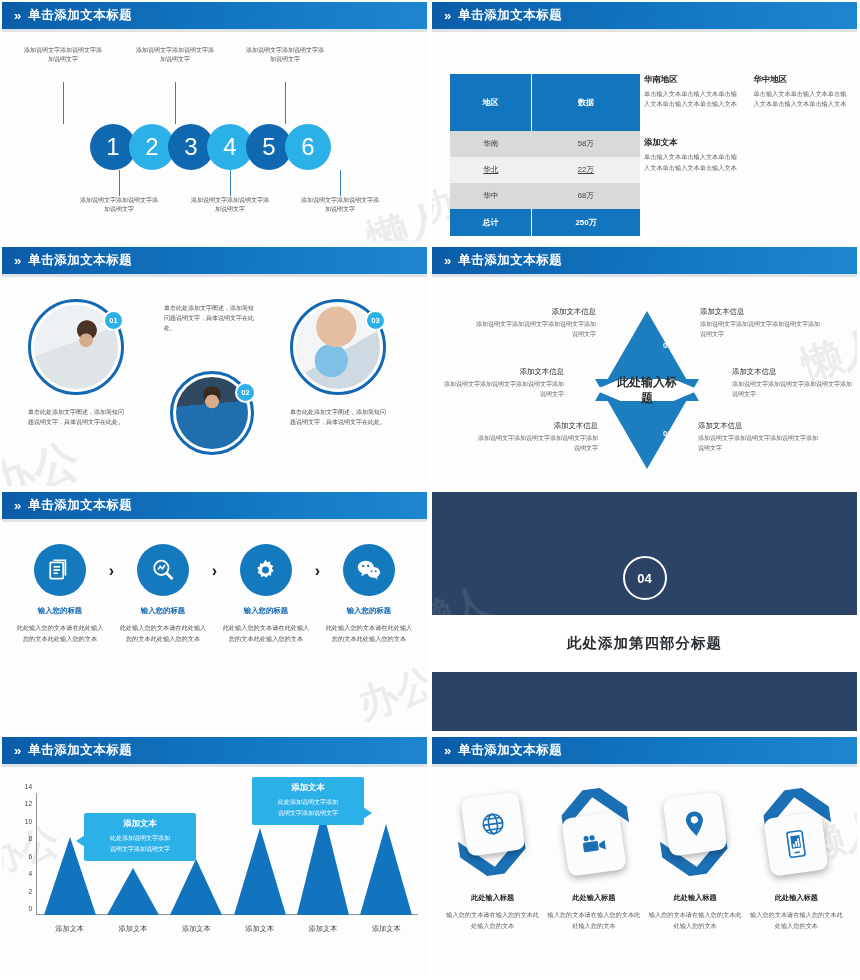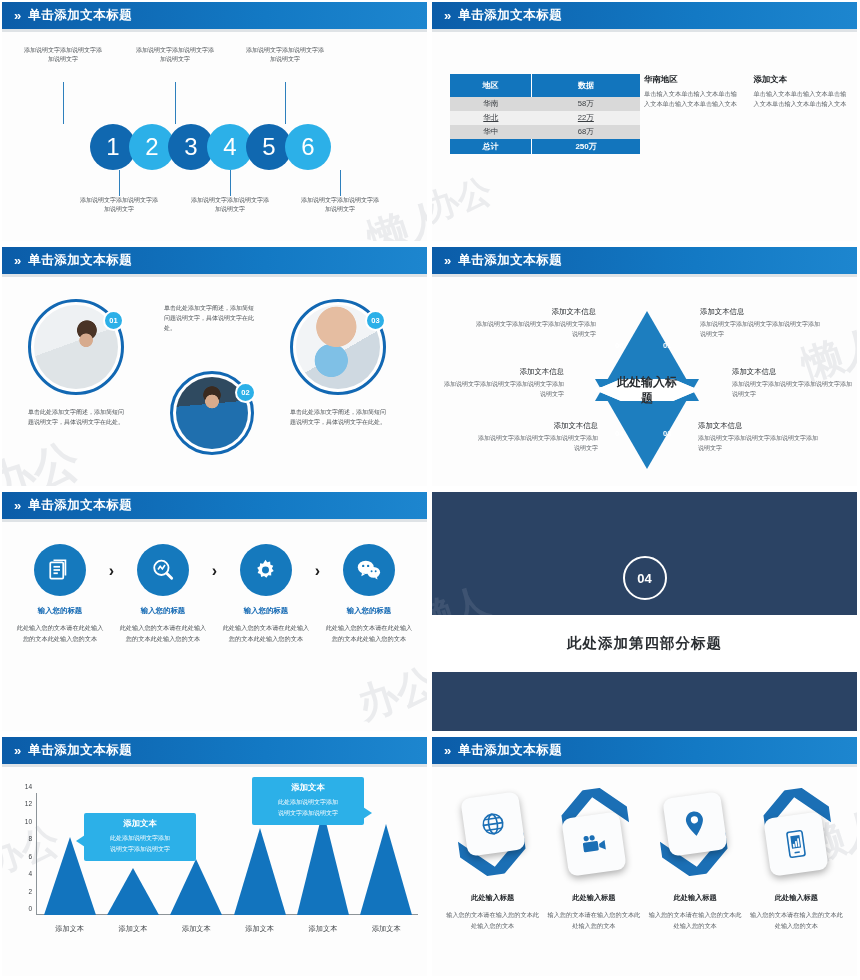--- a/index.html
+++ b/index.html
@@ -75,26 +75,26 @@
   }
   .s1-stem { position: absolute; width: 1px; background: #2e80bd; }
 
   
   .s2-table {
     position: absolute; left: 18px; top: 42px;
     width: 190px; border-collapse: collapse; font-size: 7.6px;
   }
   .s2-table th {
     background: #1275bd; color: #fff; font-weight: bold;
-    padding: 6px 0; text-align: center; font-size: 8px;
+    padding: 23px 0; text-align: center; font-size: 8px;
     border-right: 1px solid #fff;
   }
   .s2-table th:last-child { border-right: none; }
   .s2-table td {
-    padding: 2px 0; text-align: center; color: #3b3f43;
+    padding: 8px 0; text-align: center; color: #3b3f43;
   }
   .s2-table tr.odd td { background: #d9d9d9; }
   .s2-table tr.even td { background: #f0f0f0; text-decoration: underline; }
   .s2-table tr.total td {
     background: #1275bd; color: #fff; font-weight: bold; font-size: 8px;
   }
   .s2-table tr.total td:first-child { border-right: 1px solid #fff; }
   .s2-notes {
     position: absolute; left: 212px; top: 42px; right: 6px;
     display: grid; grid-template-columns: 1fr 1fr; gap: 28px 12px;
@@ -305,20 +305,24 @@
           <tr class="total">
             <td>总计</td>
             <td>250万</td>
           </tr>
         </tbody>
       </table>
 
       <div class="s2-notes">
         <div class="s2-note">
           <h4>华南地区</h4>
+          <p>单击输入文本单击输入文本单击输入文本单击输入文本单击输入文本</p>
+        </div>
+        <div class="s2-note">
+          <h4>华中地区</h4>
           <p>单击输入文本单击输入文本单击输入文本单击输入文本单击输入文本</p>
         </div>
         <div class="s2-note">
           <h4>添加文本</h4>
           <p>单击输入文本单击输入文本单击输入文本单击输入文本单击输入文本</p>
         </div>
       </div>
     </div>
    </div>
   </div>

